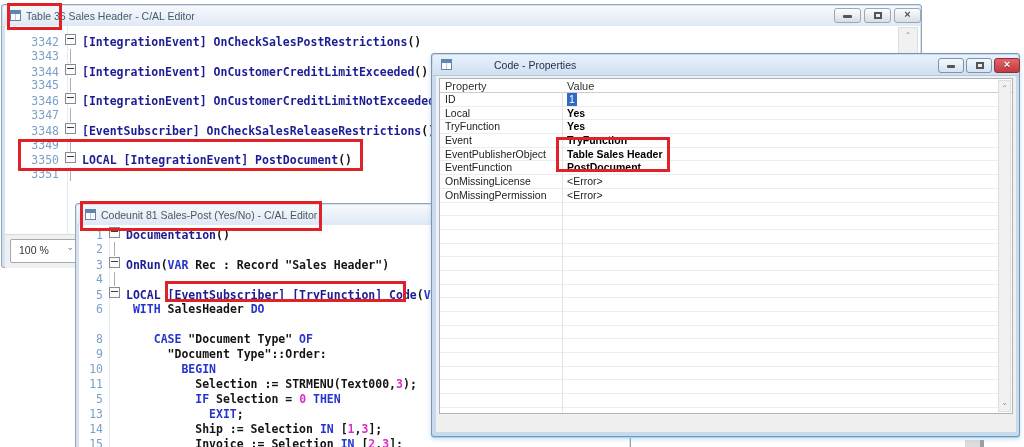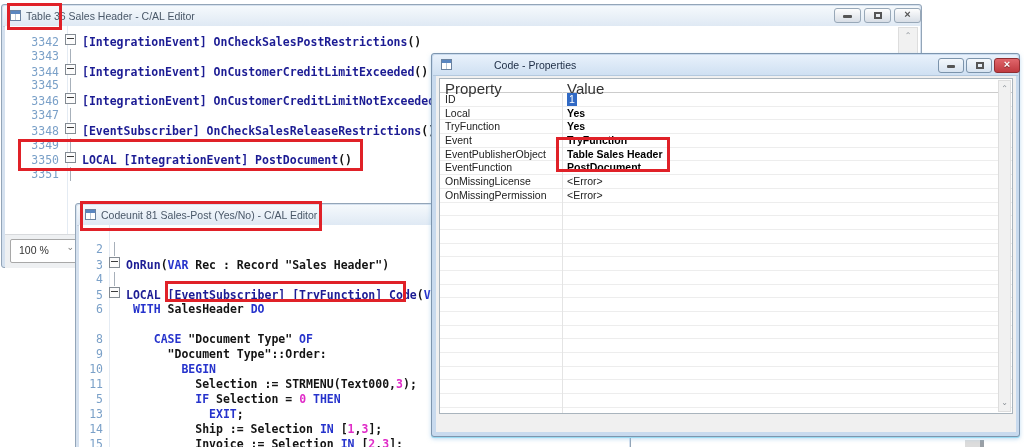--- a/index.html
+++ b/index.html
@@ -53,21 +53,21 @@
   .zoomsel .zv{position:absolute;left:8px;top:4px;font-size:10.5px;color:#333;}
   .zoomsel .zc{position:absolute;right:5px;top:2px;font-size:9px;color:#777;}
 
   .vscroll{position:absolute;background:#f1f1f1;border:1px solid #dddddd;box-sizing:border-box;}
   .sarrow{position:absolute;left:0;right:0;text-align:center;font-size:8px;color:#8a9097;height:14px;line-height:14px;}
 
   
   .pclient{position:absolute;background:#f0f0f0;}
   .pgrid{position:absolute;background:#fff;border:1px solid #a9b4bd;box-sizing:border-box;overflow:hidden;}
   .phead{position:relative;height:13px;border-bottom:1px solid #cccccc;}
-  .phead span{position:absolute;top:1px;font-size:15px;color:#333;}
+  .phead span{position:absolute;top:1px;font-size:11px;color:#333;}
   .prow{position:relative;height:12.7px;border-bottom:1px solid #ededed;}
   .prow span{position:absolute;top:0;font-size:10.5px;line-height:12.5px;color:#222;white-space:nowrap;}
   .pname{left:5px;}
   .pval{left:127px;}
   .pval.b{font-weight:bold;color:#000;}
   .pval .sel{background:#316ac5;color:#fff;padding:0 2px;}
   .pdivider{position:absolute;top:13px;bottom:0;left:122px;width:1px;background:#e4e4e4;}
 
   
   .anno{position:absolute;border:3px solid #e02128;z-index:50;box-sizing:border-box;}
@@ -120,20 +120,21 @@
     </div>
   </div>
 
   <div class="win" id="win2" style="left:75px;top:203px;width:556px;height:258px;z-index:2;">
     <div class="tb">
       <span class="ic" style="left:8px;top:4px;"></span>
       <span class="tb-title" style="left:24px;">Codeunit 81 Sales-Post (Yes/No) - C/AL Editor</span>
     </div>
     <div class="editor w2ed" id="w2editor" style="left:3px;top:21px;width:550px;height:233px;">
       <div class="gutline" style="left:30px;"></div>
+    <div class="ln" style="top: 2px;"><span class="lnum">1</span><span class="fold"><i></i></span><span><span class="c-d">Documentation</span><span class="c-p">()</span></span></div>
         <div class="ln" style="top: 17px;"><span class="lnum">2</span><span class="foldcont"></span><span></span></div>
         <div class="ln" style="top: 32px;"><span class="lnum">3</span><span class="fold"><i></i></span><span><span class="c-d">OnRun</span><span class="c-p">(</span><span class="c-k">VAR</span><span class="c-p"> Rec : Record "Sales Header")</span></span></div>
         <div class="ln" style="top: 47px;"><span class="lnum">4</span><span class="foldcont"></span><span></span></div>
         <div class="ln" style="top: 62px;"><span class="lnum">5</span><span class="fold"><i></i></span><span><span class="c-d">LOCAL [EventSubscriber] [TryFunction] Code</span><span class="c-p">(</span><span class="c-k">VAR</span></span></div>
         <div class="ln" style="top: 77px;"><span class="lnum">6</span><span class="foldnone"></span><span><span class="c-p"> </span><span class="c-k">WITH</span><span class="c-p"> SalesHeader </span><span class="c-k">DO</span></span></div>
         <div class="ln" style="top: 107px;"><span class="lnum">8</span><span class="foldnone"></span><span><span class="c-p">    </span><span class="c-k">CASE</span><span class="c-p"> "Document Type" </span><span class="c-k">OF</span></span></div>
         <div class="ln" style="top: 122px;"><span class="lnum">9</span><span class="foldnone"></span><span><span class="c-p">      "Document Type"::Order:</span></span></div>
         <div class="ln" style="top: 137px;"><span class="lnum">10</span><span class="foldnone"></span><span><span class="c-p">        </span><span class="c-k">BEGIN</span></span></div>
         <div class="ln" style="top: 152px;"><span class="lnum">11</span><span class="foldnone"></span><span><span class="c-p">          Selection := STRMENU(Text000,</span><span class="c-n">3</span><span class="c-p">);</span></span></div>
         <div class="ln" style="top: 167px;"><span class="lnum">5</span><span class="foldnone"></span><span><span class="c-p">          </span><span class="c-k">IF</span><span class="c-p"> Selection = </span><span class="c-n">0</span><span class="c-p"> </span><span class="c-k">THEN</span></span></div>

